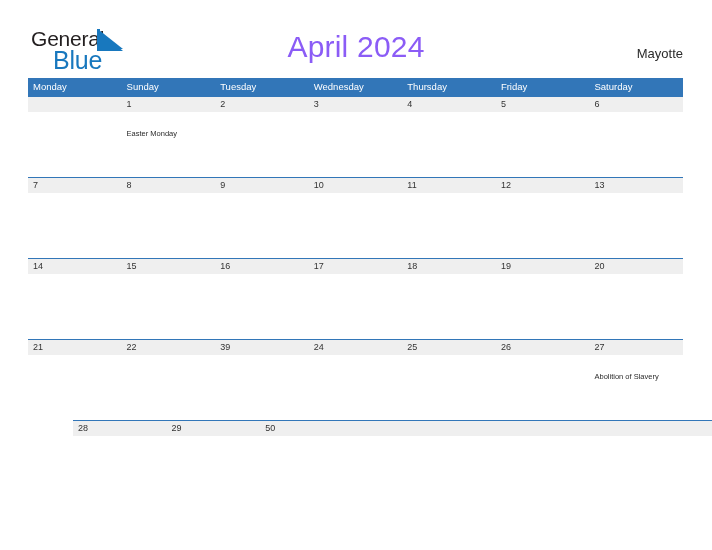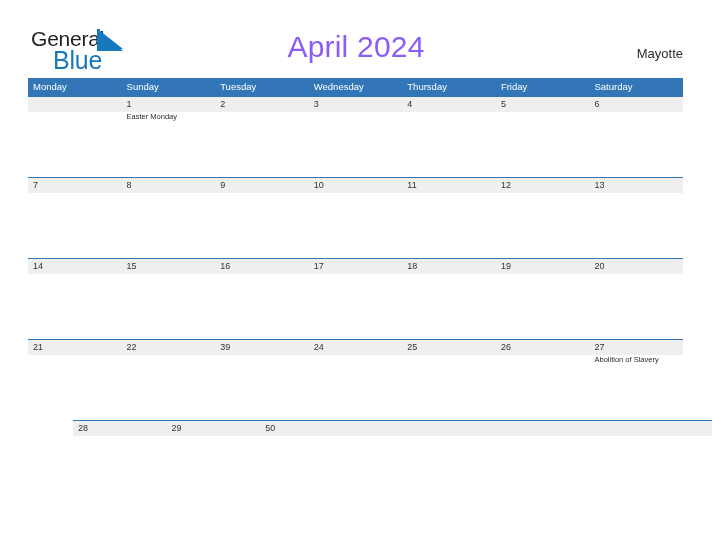--- a/index.html
+++ b/index.html
@@ -143,21 +143,21 @@
   .event-band {
     display: flex;
     width: 655px;
     height: 65px;
     background: #ffffff;
   }
   .event-cell {
     flex: 1 1 0;
     box-sizing: border-box;
     padding-left: 5px;
-    padding-top: 0;
+    padding-top: 17px;
   }
   .event-text {
     font-size: 7.5px;
     line-height: 10px;
     color: #2b2b2b;
     white-space: nowrap;
     font-family: "Liberation Sans", sans-serif;
   }
 </style>
 </head>

